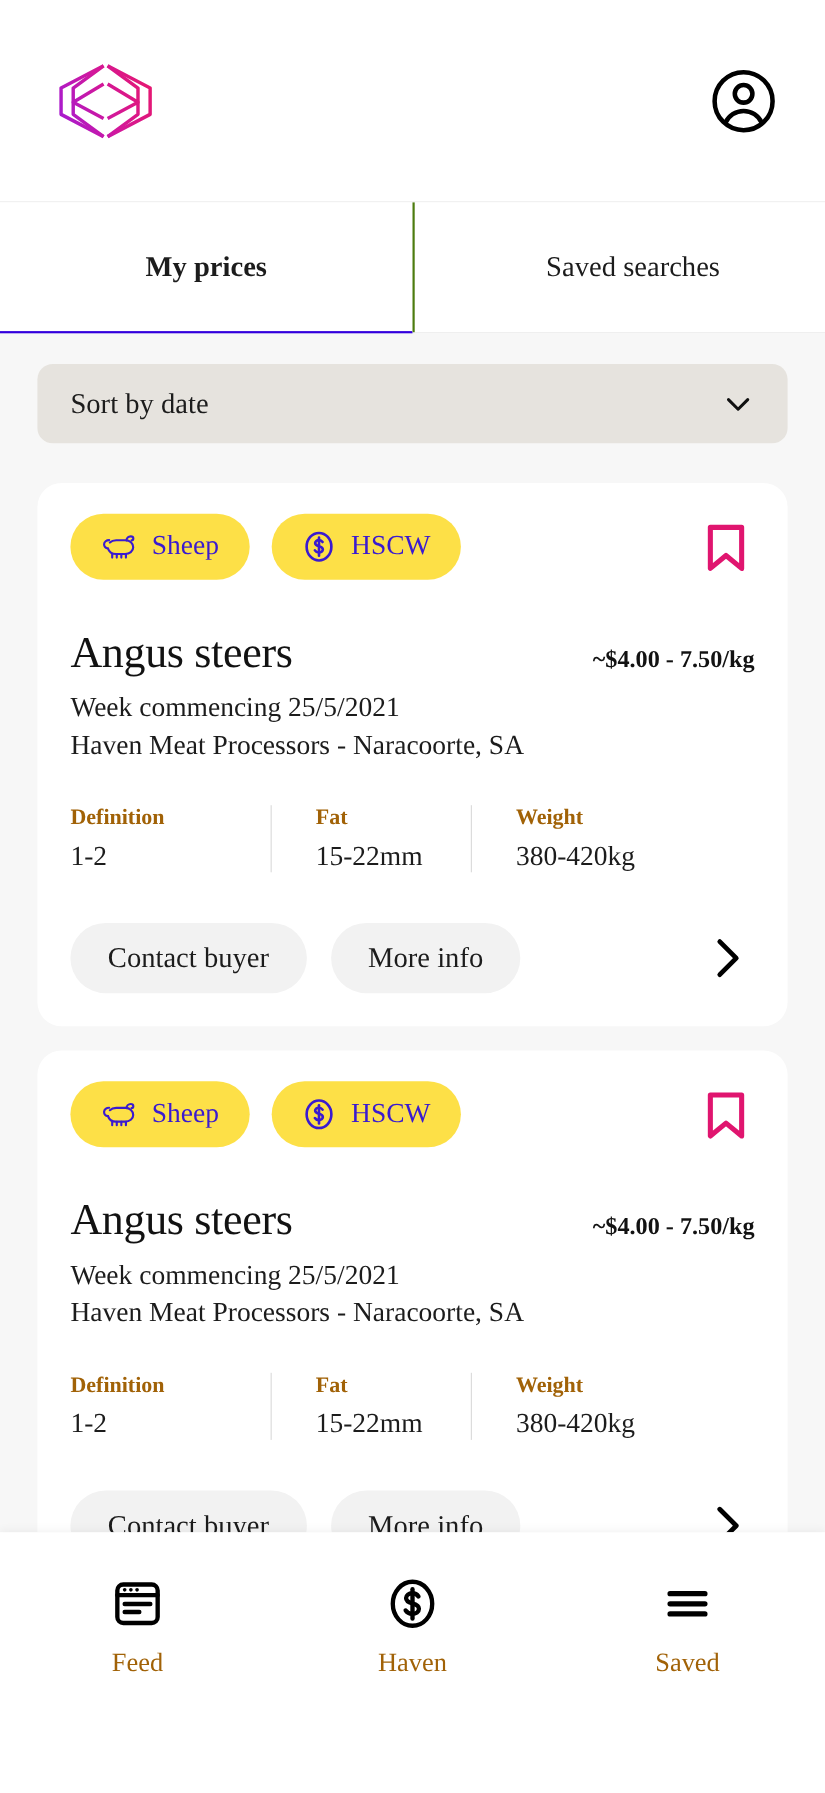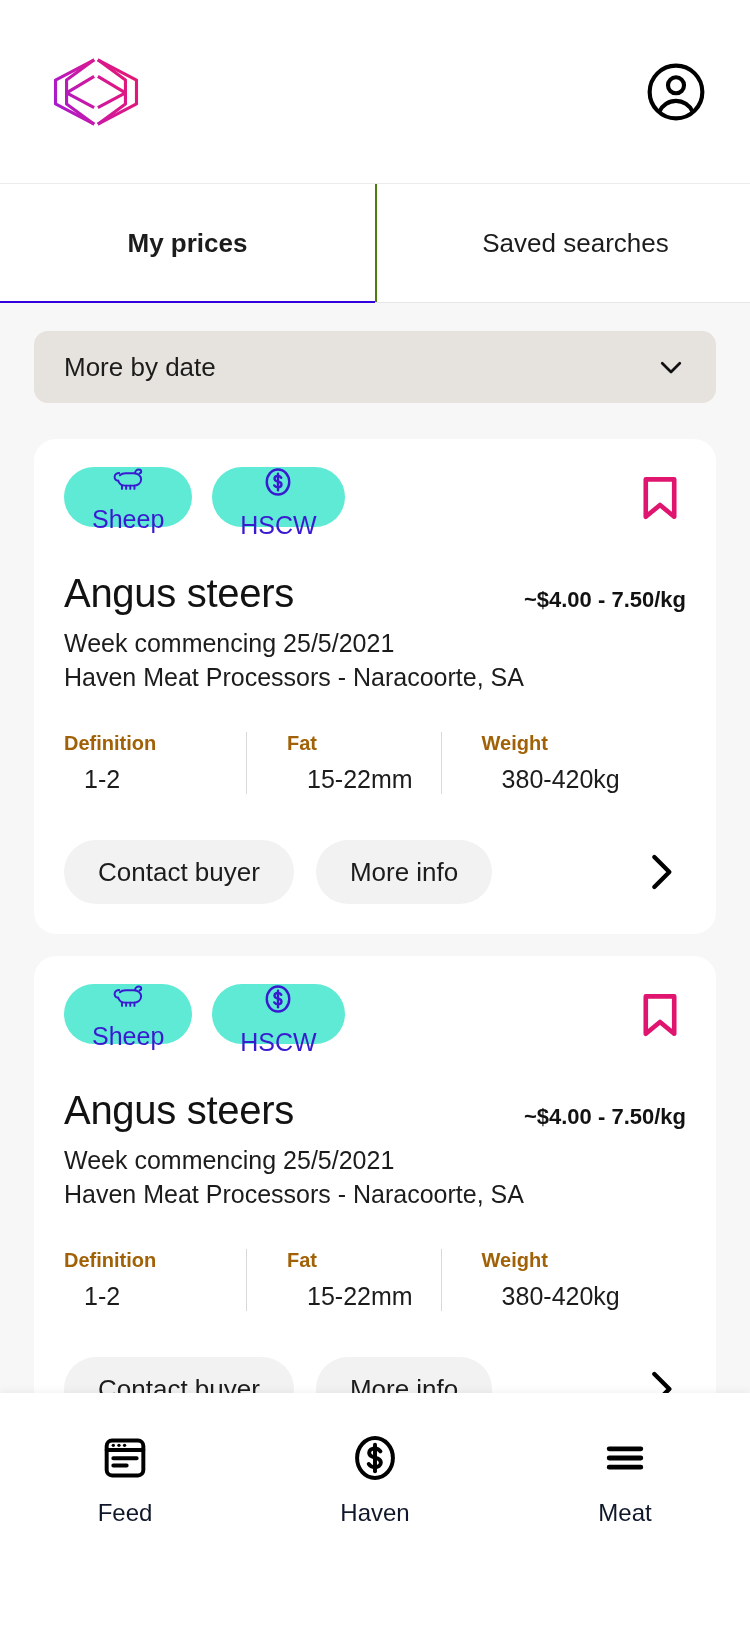--- a/index.html
+++ b/index.html
@@ -13,20 +13,21 @@
     -webkit-font-smoothing: antialiased;
   }
 
   .phone {
     position: relative;
     width: 750px;
     height: 1630px;
     background: #ffffff;
     display: flex;
     flex-direction: column;
+    font-family: Liberation Serif, serif;
   }
 
   
   .header {
     height: 183px;
     flex: 0 0 183px;
     background: #ffffff;
     display: flex;
     align-items: center;
     justify-content: space-between;
@@ -103,31 +104,30 @@
   }
 
   .chip-row {
     display: flex;
     align-items: center;
     gap: 20px;
     margin-bottom: 44px;
   }
   .chip {
     height: 60px;
-    background: #5eead4;
+    background: #fde047;
     border-radius: 30px;
     display: inline-flex;
     align-items: center;
     gap: 14px;
     padding: 0 28px;
     color: #3a1ad0;
     font-size: 25px;
     cursor: pointer;
     white-space: nowrap;
-    flex-direction: column;
   }
   .chip svg { display: block; flex: 0 0 auto; }
   .bookmark-btn {
     margin-left: auto;
     width: 52px; height: 52px;
     display: flex; align-items: center; justify-content: center;
     cursor: pointer;
   }
 
   .title-row {
@@ -170,21 +170,20 @@
   }
   .spec-label {
     font-size: 20px;
     font-weight: bold;
     color: #a16207;
     margin-bottom: 10px;
   }
   .spec-value {
     font-size: 25px;
     color: #1c1c1c;
-    margin-left: 20px;
   }
 
   .action-row {
     display: flex;
     align-items: center;
     gap: 22px;
     margin-top: 46px;
   }
   .pill-btn {
     height: 64px;
@@ -221,21 +220,21 @@
     flex: 1 1 25%;
     display: flex;
     flex-direction: column;
     align-items: center;
     gap: 16px;
     cursor: pointer;
   }
   .nav-item svg { display: block; }
   .nav-label {
     font-size: 24px;
-    color: #0f172a;
+    color: #a16207;
   }
 </style>
 </head>
 <body>
 
 <div class="phone">
 
   <div class="header">
     <div>
       <svg class="logo" viewBox="0 0 100 78" fill="none">
@@ -270,21 +269,21 @@
       <span>My prices</span>
     </div>
     <div class="tab">
       <span>Saved searches</span>
     </div>
   </div>
 
   <div class="body">
 
     <div class="sort-select">
-      <span class="sort-label">More by date</span>
+      <span class="sort-label">Sort by date</span>
       <svg class="chev-down" viewBox="0 0 24 24" fill="none" stroke="#111" stroke-width="2.2" stroke-linecap="round" stroke-linejoin="round">
         <polyline points="5 9 12 16 19 9"></polyline>
       </svg>
     </div>
 
     <div class="card">
       <div class="chip-row">
         <span class="chip">
           <svg width="32" height="24" viewBox="0 0 34 26" fill="none" stroke="#3a1ad0" stroke-width="2.1" stroke-linecap="round" stroke-linejoin="round">
             <path d="M7.5 6.5c-2.6 0-5 1.6-5 4.2 0 2.2 1.7 3.8 3.9 4.1"></path>
@@ -424,18 +423,18 @@
         <path d="M12 5.6v12.8" stroke-linecap="round"></path>
       </svg>
       <span class="nav-label">Haven</span>
     </div>
 
 
     <div class="nav-item">
       <svg width="50" height="50" viewBox="0 0 24 24" fill="none" stroke="#000" stroke-width="2.3" stroke-linecap="round">
         <path d="M4.4 7.6h15.2M4.4 12h15.2M4.4 16.4h15.2"></path>
       </svg>
-      <span class="nav-label">Meat</span>
+      <span class="nav-label">Saved</span>
     </div>
 
   </div>
 
 </div>
 
 </body></html>

